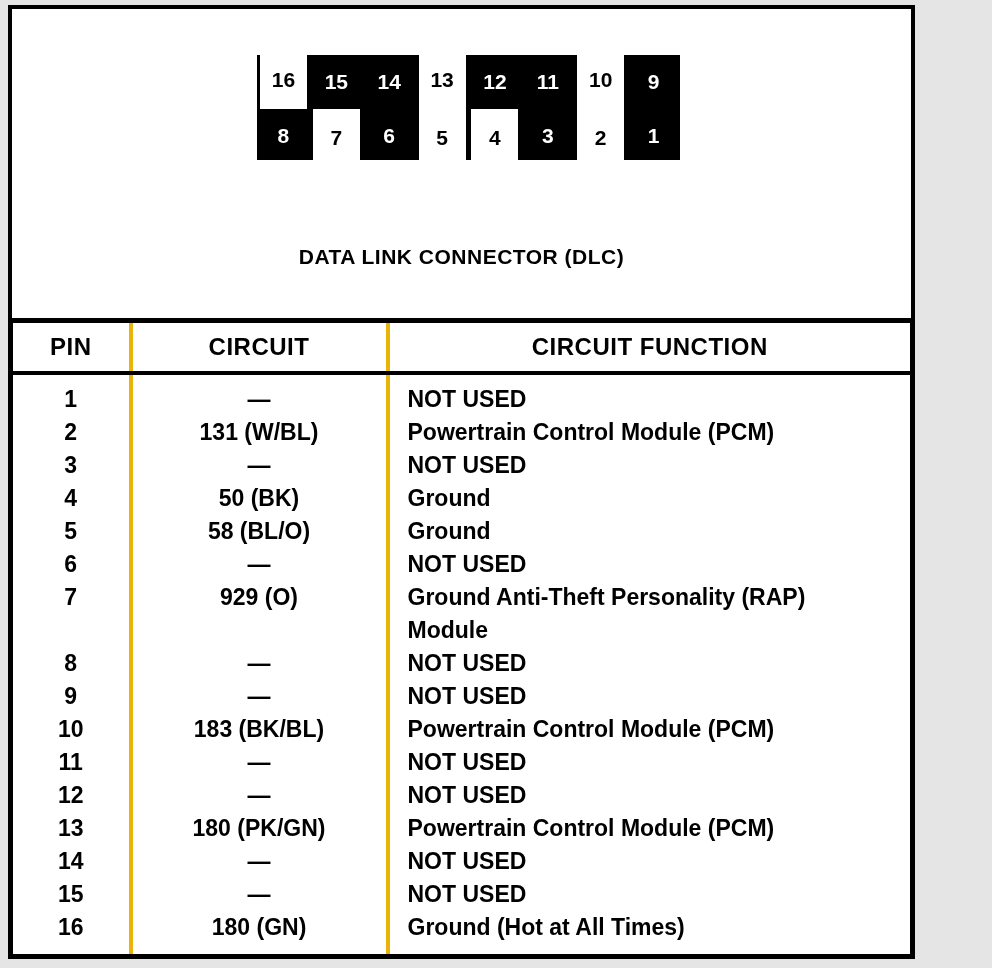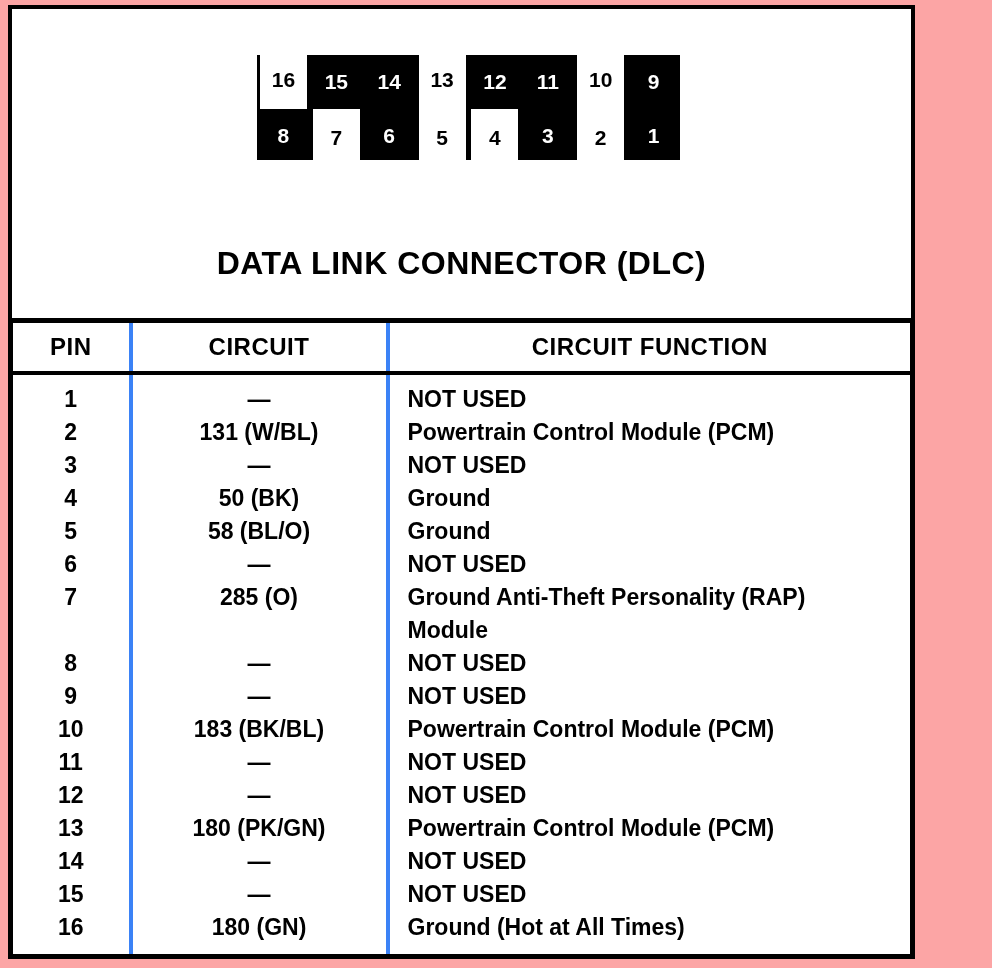--- a/index.html
+++ b/index.html
@@ -11,21 +11,21 @@
     width: 992px;
     height: 968px;
     position: relative;
     font-family: "Liberation Sans", sans-serif;
     color: #000;
     overflow: hidden;
   }
   .page {
     position: absolute;
     inset: 0;
-    background: #fca5a5;
+    background: #e5e5e5;
   }
 
   
   .top-box {
     position: absolute;
     left: 8px;
     top: 5px;
     width: 907px;
     height: 313px;
     box-sizing: border-box;
@@ -78,21 +78,21 @@
     text-decoration: underline;
     text-underline-offset: 3px;
     letter-spacing: 0.5px;
   }
   .conn-name {
     position: absolute;
     left: 0;
     top: 236px;
     width: 100%;
     text-align: center;
-    font-size: 32px;
+    font-size: 21px;
     font-weight: bold;
     letter-spacing: 0.5px;
   }
 
   
   table.pinout {
     position: absolute;
     left: 8px;
     top: 318px;
     width: 907px;
@@ -103,21 +103,21 @@
   }
   .pinout th {
     height: 48px;
     padding: 0;
     font-size: 24px;
     font-weight: bold;
     text-align: center;
     letter-spacing: 0.5px;
     border-bottom: 4px solid #000;
   }
-  .pinout .b-right { border-right: 4px solid #3b82f6; }
+  .pinout .b-right { border-right: 4px solid #eab308; }
   .pinout td {
     padding: 0;
     font-size: 23px;
     font-weight: bold;
     line-height: 33px;
     vertical-align: top;
     height: 33px;
   }
   .pinout td.c-pin     { text-align: center; }
   .pinout td.c-circuit { text-align: center; }
@@ -223,21 +223,21 @@
           <td class="c-circuit b-right">58 (BL/O)</td>
           <td class="c-func">Ground</td>
         </tr>
         <tr>
           <td class="c-pin b-right">6</td>
           <td class="c-circuit b-right">—</td>
           <td class="c-func">NOT USED</td>
         </tr>
         <tr>
           <td class="c-pin b-right">7</td>
-          <td class="c-circuit b-right">285 (O)</td>
+          <td class="c-circuit b-right">929 (O)</td>
           <td class="c-func">Ground Anti-Theft Personality (RAP) Module</td>
         </tr>
         <tr>
           <td class="c-pin b-right">8</td>
           <td class="c-circuit b-right">—</td>
           <td class="c-func">NOT USED</td>
         </tr>
         <tr>
           <td class="c-pin b-right">9</td>
           <td class="c-circuit b-right">—</td>

